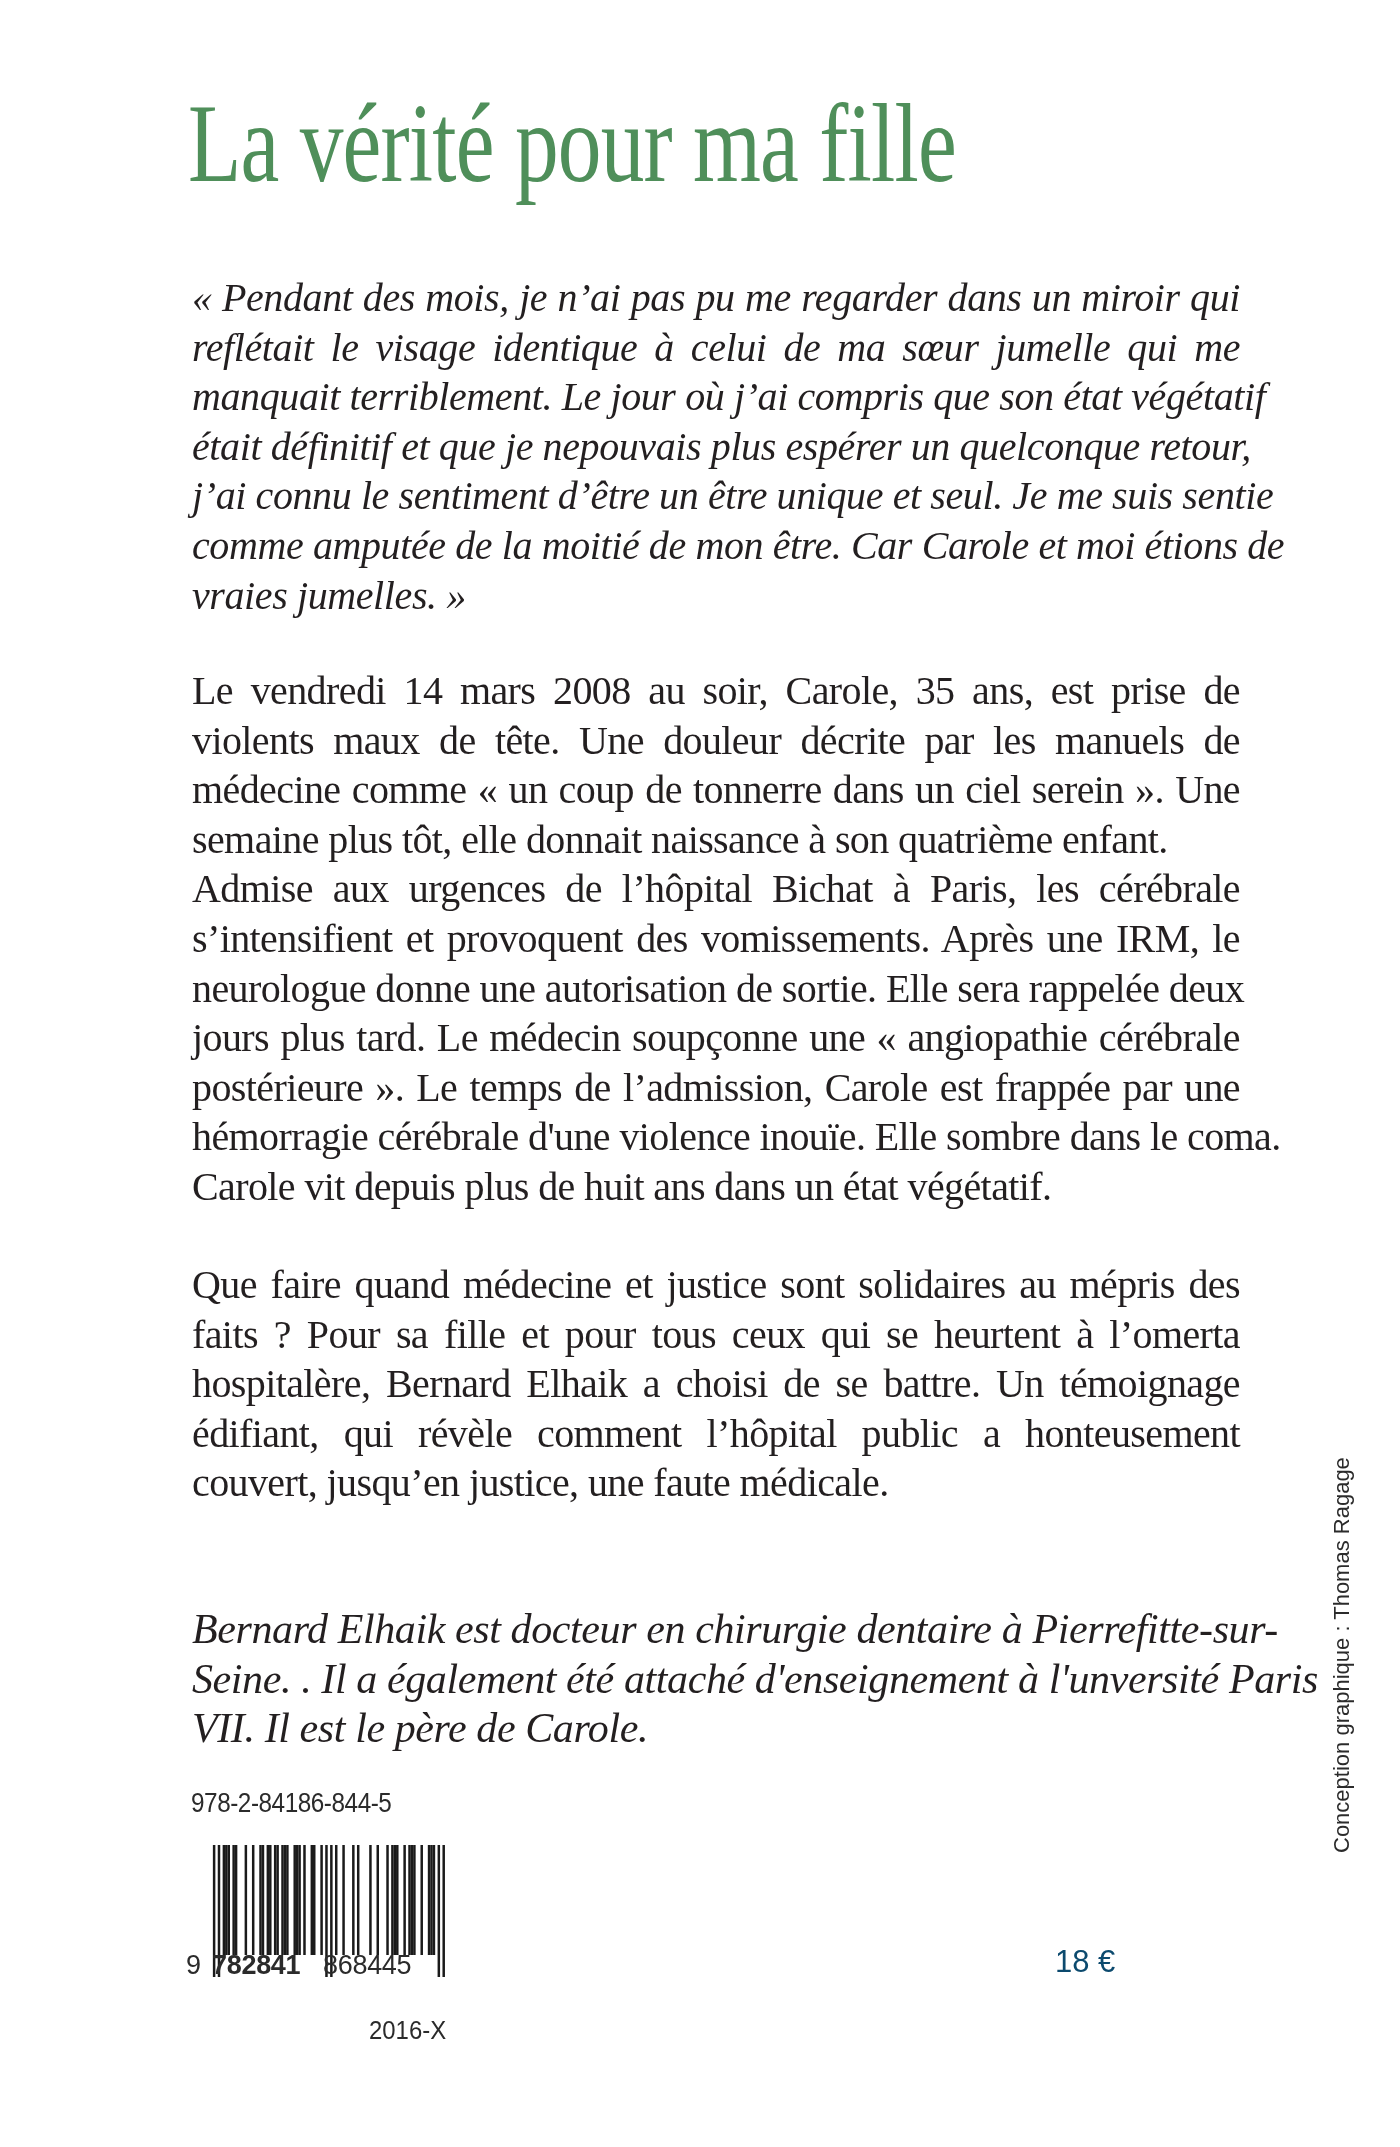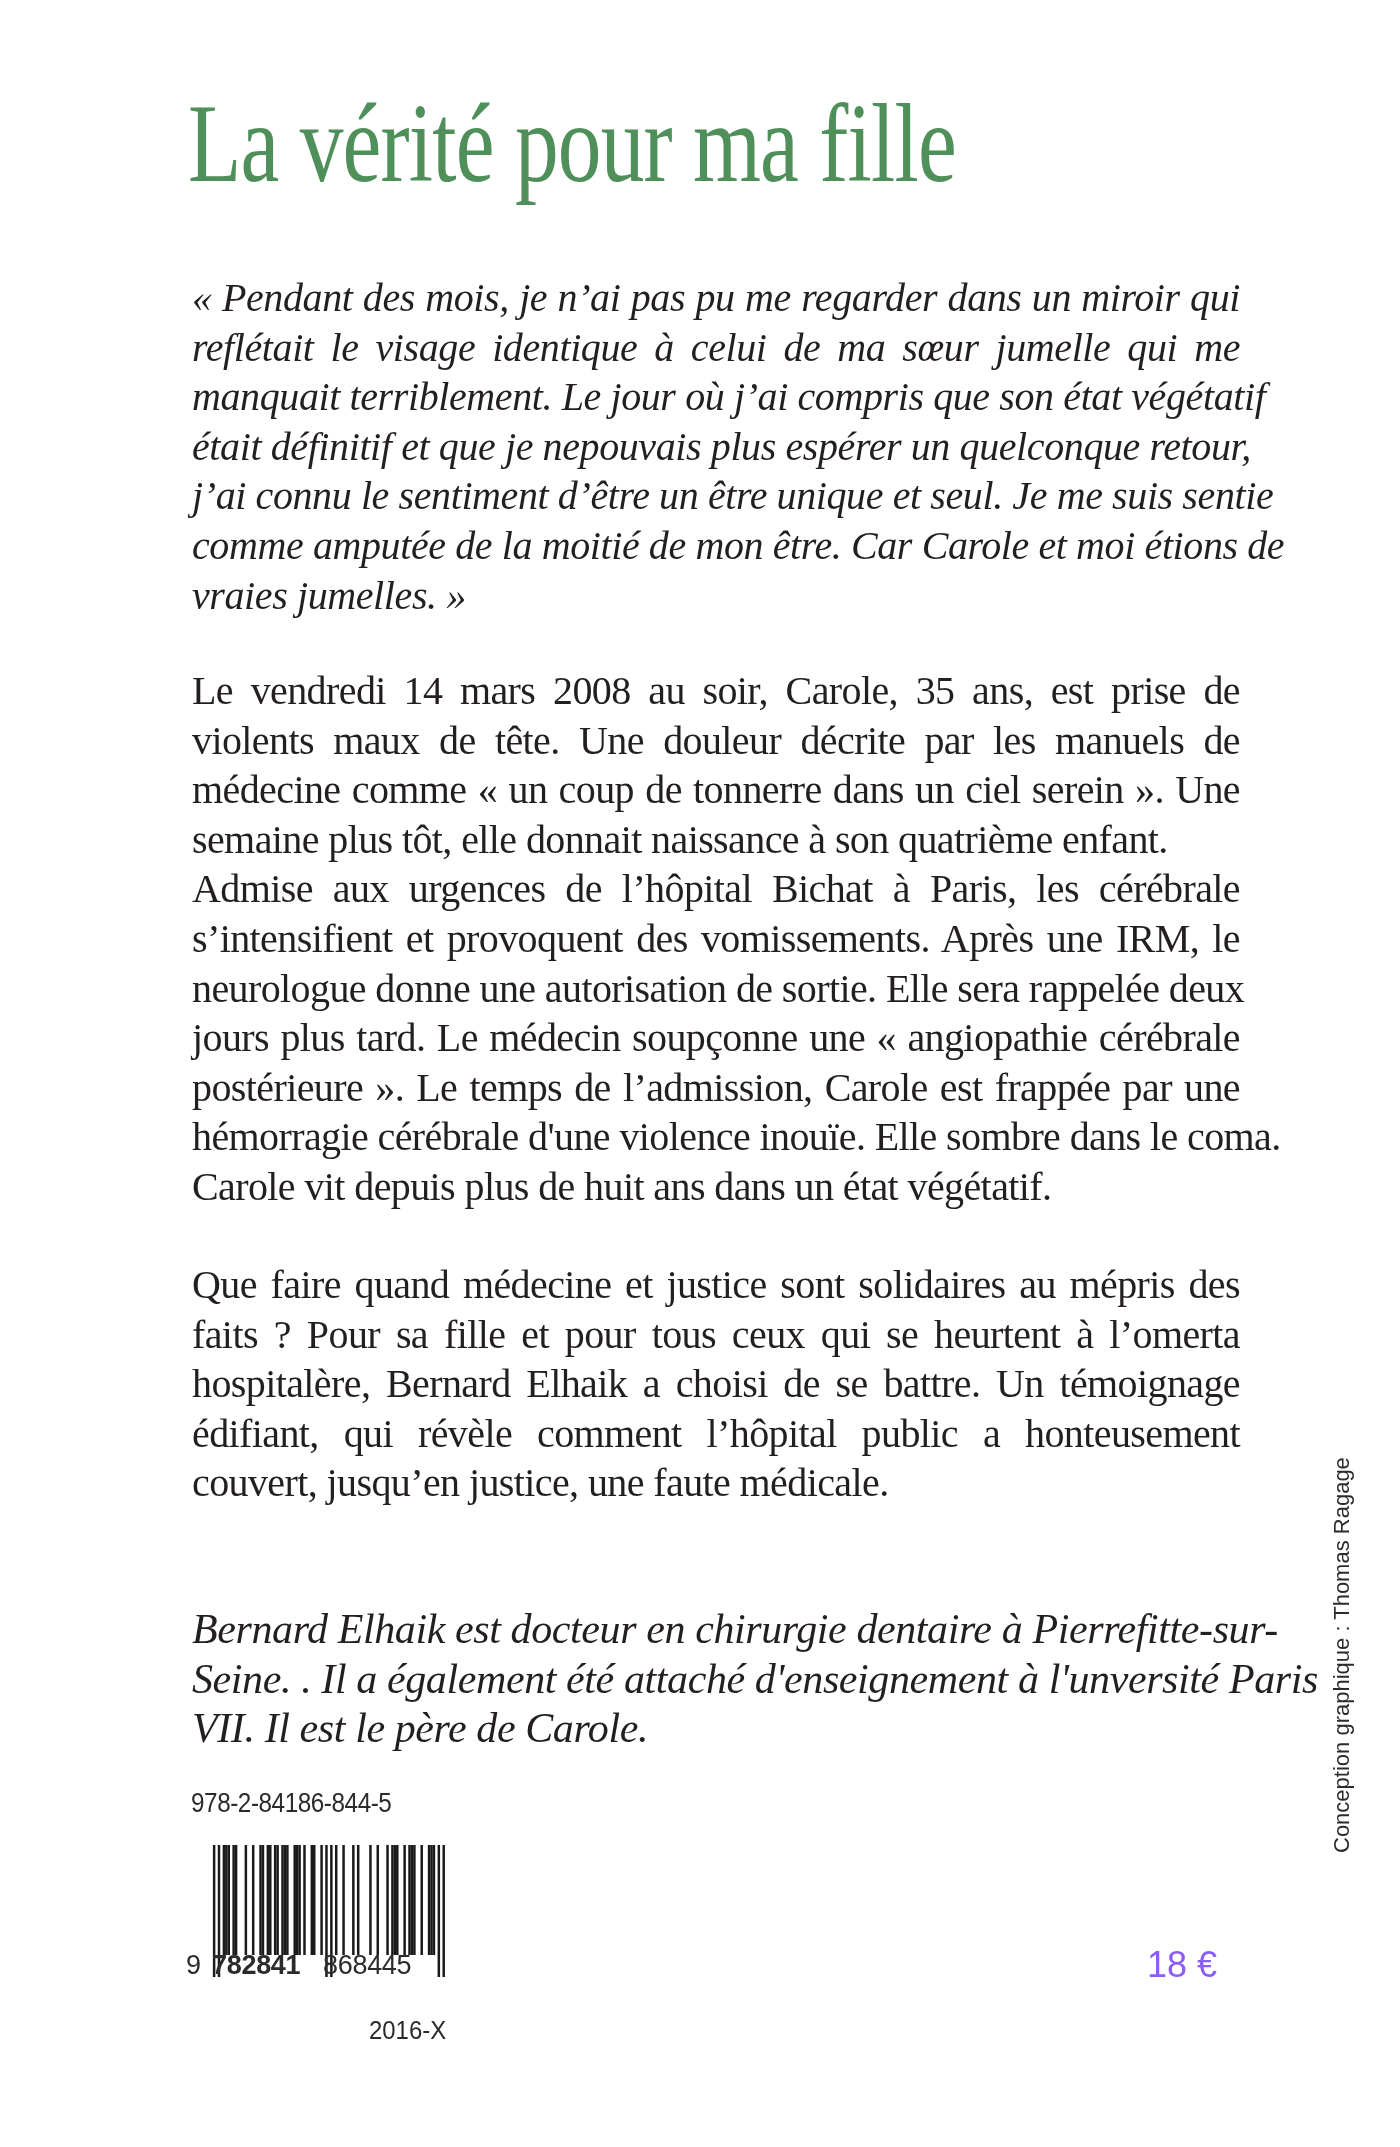--- a/index.html
+++ b/index.html
@@ -42,23 +42,23 @@
   }
   .bd-first { left: 186px; }
   .bd-left { left: 212px; font-weight: bold; }
   .bd-right { left: 315px; margin-left: 8px; }
   .edition {
     position: absolute; left: 369px; top: 2015px;
     font-family: "Liberation Sans", "DejaVu Sans", sans-serif;
     font-size: 26px; color: #2b2b2b; transform: scaleX(0.92); transform-origin: left top;
   }
   .price {
-    position: absolute; left: 1147px; top: 1944px;
+    position: absolute; left: 1055px; top: 1944px;
     font-family: "Liberation Sans", "DejaVu Sans", sans-serif;
-    font-size: 36px; color: #8b5cf6;
+    font-size: 31px; color: #0c4a6e;
   }
   .credit {
     position: absolute; left: 1342px; top: 1853px;
     font-family: "Liberation Sans", "DejaVu Sans", sans-serif;
     font-size: 22px; color: #2b2b2b; white-space: nowrap;
     transform: rotate(-90deg); transform-origin: left top;
     margin-left: -13px; width: 450px; line-height: 26px;
   }
 </style>
 </head>

